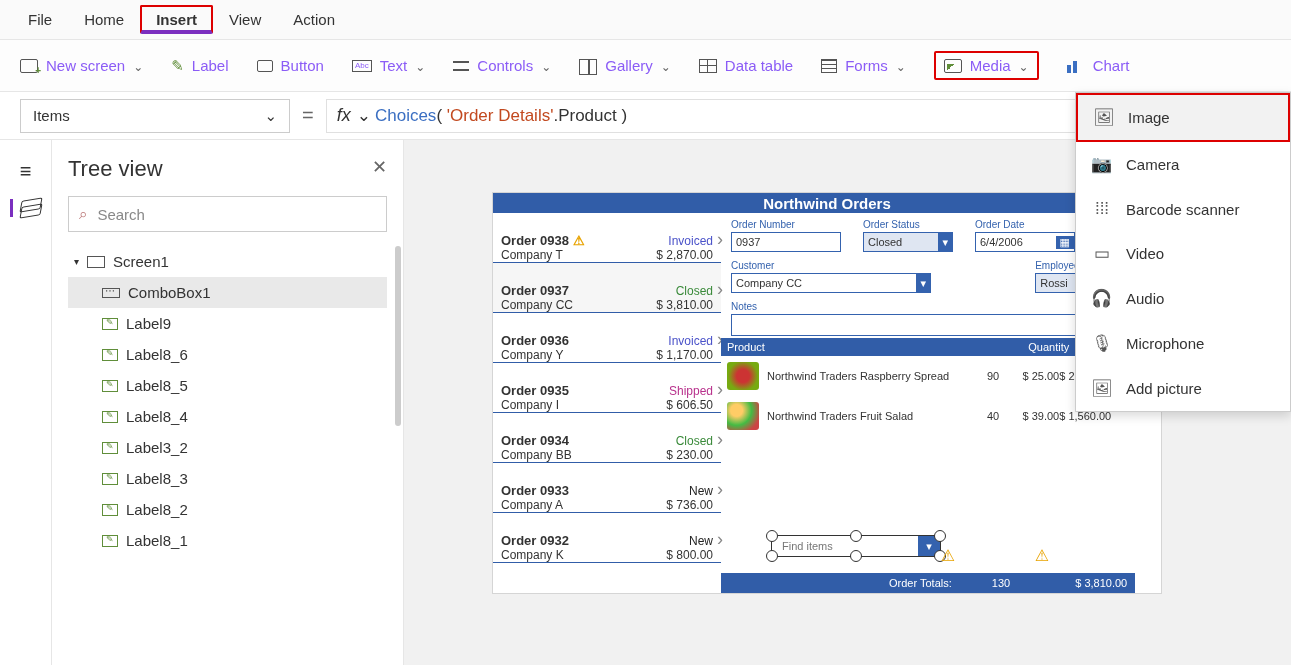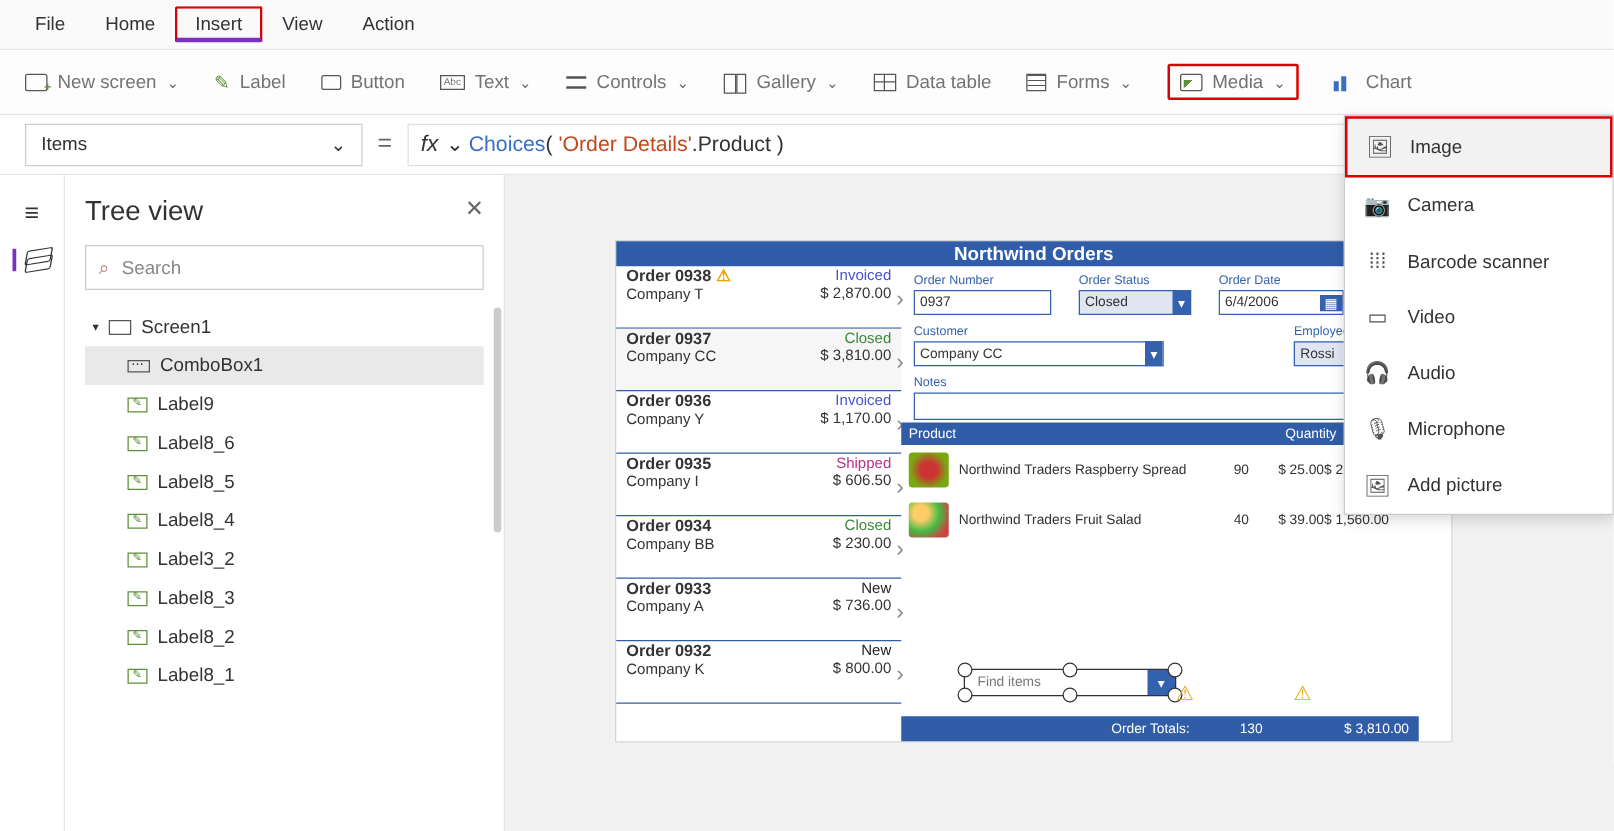--- a/index.html
+++ b/index.html
@@ -1,23 +1,23 @@
 <!DOCTYPE html>
 <html><head>
 <meta charset="utf-8">
 <style>
   * { box-sizing: border-box; font-family: "Segoe UI", Arial, sans-serif; }
   html,body { margin:0; padding:0; width:1291px; height:665px; background:#fff; overflow:hidden; color:#333; }
   
   .menubar { display:flex; align-items:center; height:40px; padding:0 12px; border-bottom:1px solid #e6e6e6; background:#fafafa; }
   .menu-item { padding:6px 16px; font-size:15px; color:#333; }
-  .menu-item.active { font-weight:400; border:2px solid #d00; border-bottom:4px solid #7b2fbf; border-radius:2px; padding:4px 14px 2px 14px; }
+  .menu-item.active { font-weight:700; border:2px solid #d00; border-bottom:4px solid #7b2fbf; border-radius:2px; padding:4px 14px 2px 14px; }
   
   .ribbon { display:flex; align-items:center; height:52px; padding:0 20px; gap:28px; border-bottom:1px solid #e6e6e6; background:#fdfdfd; }
-  .rib-btn { display:flex; align-items:center; gap:8px; font-size:15px; color:#737373; cursor:pointer; }
+  .rib-btn { display:flex; align-items:center; gap:8px; font-size:15px; color:#8b5cf6; cursor:pointer; }
   .rib-btn .chev::after { content:"⌄"; font-size:12px; color:#666; }
   .rib-btn.highlight { border:2px solid #d00; padding:4px 8px; border-radius:2px; }
   .icon-box { width:18px; height:14px; border:1.5px solid #555; border-radius:2px; display:inline-block; position:relative; }
   .icon-box.plus::after { content:"+"; position:absolute; right:-4px; bottom:-4px; font-size:10px; color:#608e3a; font-weight:bold; }
   .icon-pencil::before { content:"✎"; color:#608e3a; }
   .icon-button-ic { width:16px; height:12px; border:1.5px solid #555; border-radius:2px; display:inline-block; }
   .icon-image-ic { width:18px; height:14px; border:1.5px solid #555; border-radius:2px; display:inline-block; position:relative; }
   .icon-image-ic::after { content:""; position:absolute; left:2px; bottom:2px; width:8px; height:6px; background:linear-gradient(135deg,#608e3a 50%, transparent 50%); }
   .icon-table-ic { width:18px; height:14px; border:1.5px solid #555; display:inline-block; background:linear-gradient(#555,#555) 0 50%/100% 1px no-repeat, linear-gradient(#555,#555) 50% 0/1px 100% no-repeat; }
   .icon-form-ic { width:16px; height:14px; border:1.5px solid #555; background:repeating-linear-gradient(#555,#555 1px,transparent 1px, transparent 4px); display:inline-block; }
@@ -66,21 +66,21 @@
   .label-ic { width:16px; height:12px; border:1.5px solid #608e3a; display:inline-block; position:relative; }
   .label-ic::after { content:"✎"; position:absolute; font-size:9px; color:#608e3a; left:3px; top:-2px; }
 
   
   .canvas { flex:1; background:#f1f1f1; position:relative; }
   .app-frame { position:absolute; left:88px; top:52px; width:670px; background:#fff; border:1px solid #d5d5d5; }
   .app-header { background:#315da8; color:#fff; display:flex; align-items:center; justify-content:center; height:20px; font-weight:bold; font-size:15px; position:relative; }
   .trash-ic { position:absolute; right:8px; font-size:15px; }
   .app-body { display:flex; }
   .order-list { width:228px; }
-  .ord { border-bottom:1px solid #315da8; height:50px; display:flex; align-items:flex-start; padding:0 8px; position:relative; }
+  .ord { border-bottom:1px solid #315da8; height:50px; display:flex; align-items:flex-end; padding:0 8px; position:relative; }
   .ord .col1 { flex:1; } .ord .col2 { text-align:right; width:80px; }
   .ord .title { font-weight:bold; font-size:13px; } .ord .sub { font-size:12px; color:#333; }
   .ord .status { font-size:12px; } .status.invoiced{color:#4a52c9;} .status.closed{color:#3a8a3a;} .status.shipped{color:#b8318c;} .status.new{color:#222;}
   .warn-ic { color:#e8a300; font-size:13px; margin-left:4px; }
   .chev-r { position:absolute; right:-2px; top:16px; font-size:18px; color:#888; }
   .ord.selected { background:#f6f6f6; }
 
   .detail { flex:1; padding:6px 10px 0 10px; font-size:11px; }
   .drow { display:flex; gap:22px; margin-bottom:8px; }
   .dfield { display:flex; flex-direction:column; gap:2px; }

